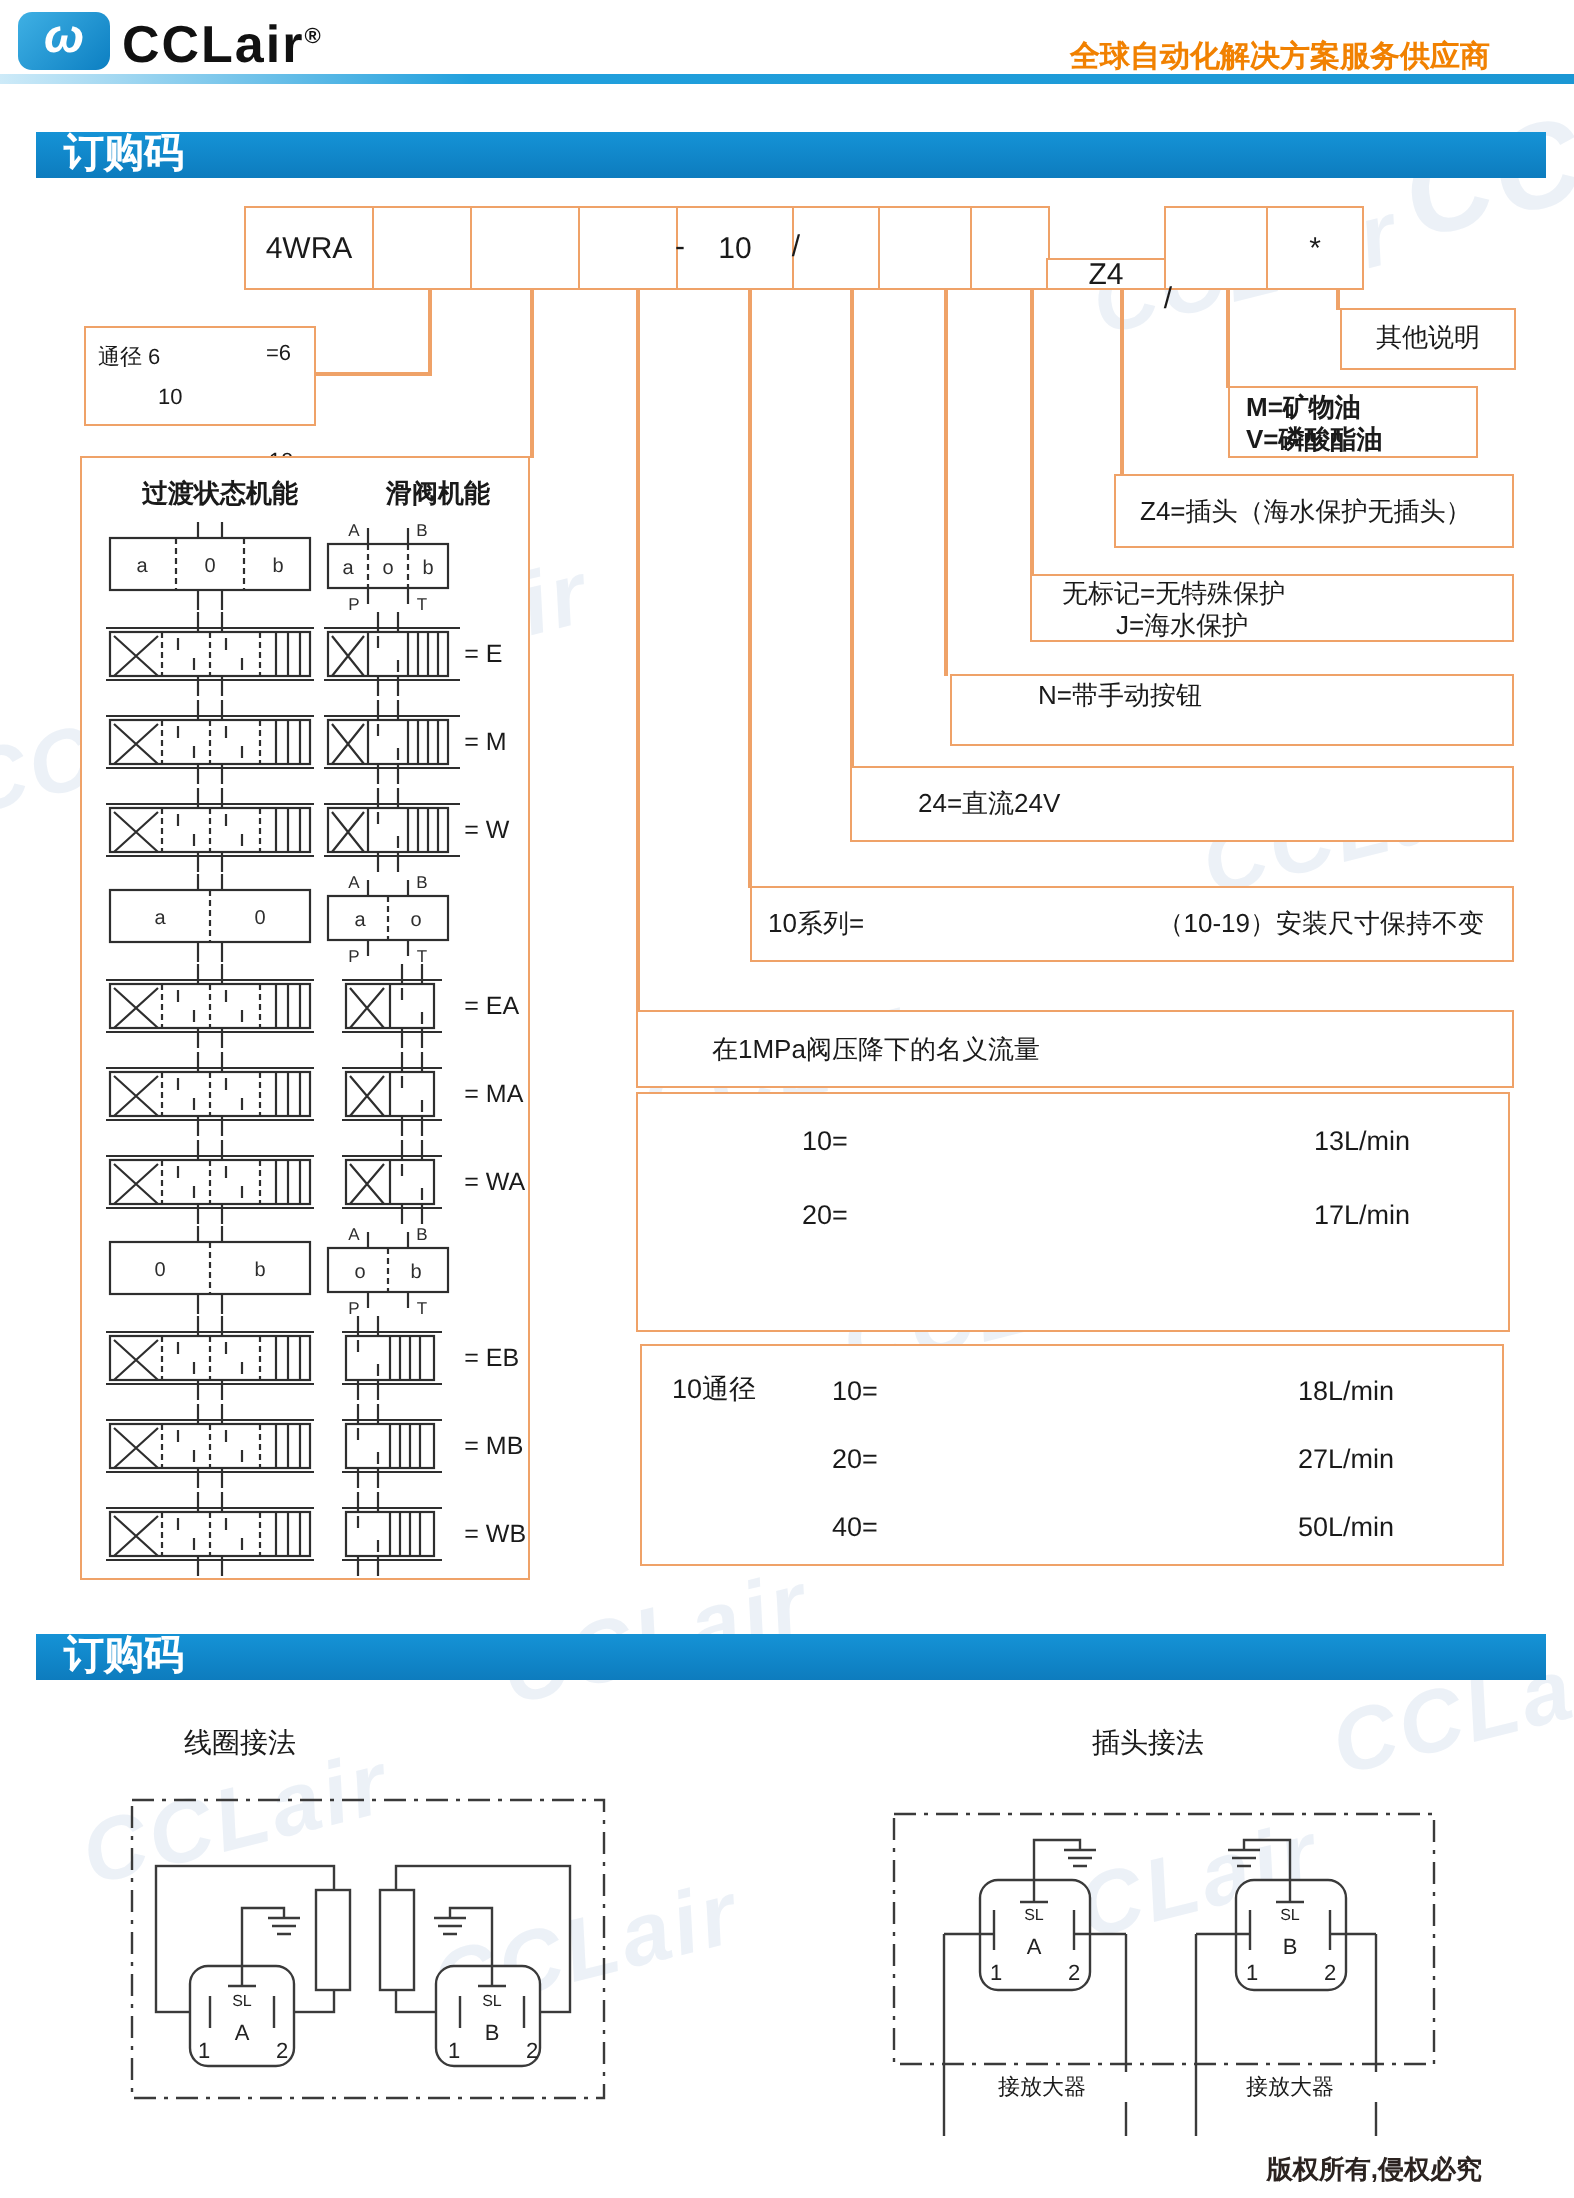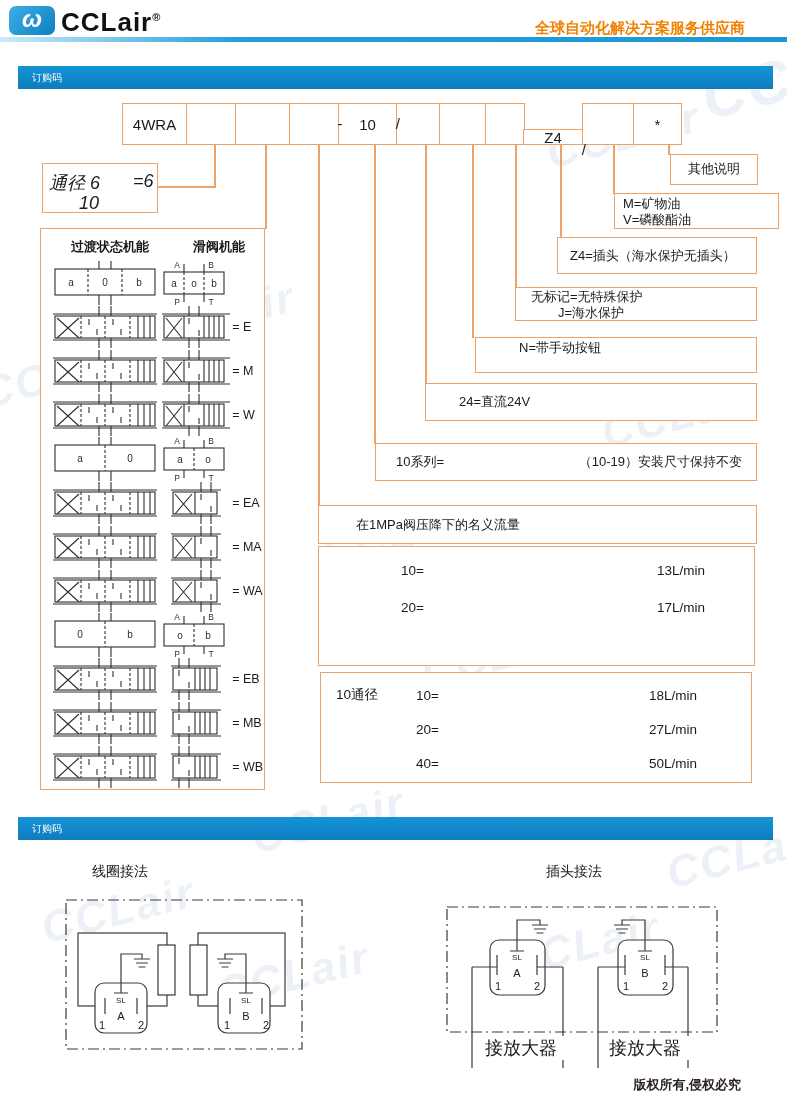--- a/index.html
+++ b/index.html
@@ -9,70 +9,70 @@
   #logo-box{position:absolute;left:9px;top:6px;width:46px;height:29px;border-radius:7px;
         background:linear-gradient(135deg,#3fb0e4,#0c7fc2);display:flex;align-items:center;justify-content:center;}
   #logo-glyph{color:#fff;font-style:italic;font-weight:bold;font-size:24px;line-height:1;transform:translateY(-2px);}
   #brand{position:absolute;left:61px;top:7px;font-size:26px;font-weight:bold;letter-spacing:1px;color:#111;}
   #brand sup{font-size:11px;font-weight:bold;}
   #slogan{position:absolute;left:493px;top:19px;width:252px;text-align:right;
         color:#f18101;font-weight:bold;font-size:15px;}
   #divider{position:absolute;left:0;top:37px;width:787px;height:5px;
         background:linear-gradient(90deg,#cdeaf8,#21a0dd 30%,#1b97d4);}
   .secbar{position:absolute;left:18px;width:755px;height:23px;
-        background:linear-gradient(180deg,#1593d6,#0d7cbe);color:#fff;font-weight:normal;
-        font-size:10px;line-height:23px;padding-left:14px;box-sizing:border-box;}
+        background:linear-gradient(180deg,#1593d6,#0d7cbe);color:#fff;font-weight:bold;
+        font-size:20px;line-height:23px;padding-left:14px;box-sizing:border-box;}
   #secbar1{top:66px;} #secbar2{top:817px;}
   
   .obox{position:absolute;border:1.5px solid #efa268;background:#fff;box-sizing:border-box;font-size:13px;}
   .cline{position:absolute;width:1.5px;background:#efa268;}
   .hline{position:absolute;height:1.5px;background:#efa268;}
   
   #code-row{position:absolute;left:122px;top:103px;height:42px;display:flex;}
   .ccell{position:relative;border:1.5px solid #efa268;margin-left:-1.5px;box-sizing:border-box;
         display:flex;align-items:center;justify-content:center;font-size:15px;background:#fff;}
   .ccell:first-child{margin-left:0;}
   .ccell .sep{position:absolute;right:-4px;top:0;height:39px;line-height:39px;font-size:15px;z-index:2;}
   
   #size-box{left:42px;top:163px;width:116px;height:50px;}
-  #size-box span{position:absolute;font-size:18px;font-style:italic;}
+  #size-box span{position:absolute;font-size:11px;}
   
   #valve-box{left:40px;top:228px;width:225px;height:562px;}
   .vhead{position:absolute;top:9px;font-weight:bold;font-size:13px;text-align:center;font-family:Liberation Serif, serif;}
   #vhead-l{left:10px;width:118px;} #vhead-r{left:138px;width:80px;}
   #valve-rows{position:absolute;left:0;top:32px;right:0;}
   .vrow{height:44px;display:flex;align-items:center;padding-left:8px;}
   .vsym{display:flex;align-items:center;justify-content:center;}
   .vsym.l{width:112px;} .vsym.r{width:72px;}
   .vlabel{width:32px;font-size:12.5px;white-space:nowrap;}
   .vsym svg{display:block;}
   
   #co-other{left:670px;top:154px;width:88px;height:31px;text-align:center;line-height:28px;}
-  #co-fluid{left:614px;top:193px;width:165px;height:36px;padding:2px 0 0 8px;line-height:16px;}
+  #co-fluid{left:614px;top:193px;width:125px;height:36px;padding:2px 0 0 8px;line-height:16px;font-weight:bold;}
   #co-plug{left:557px;top:237px;width:200px;height:37px;display:flex;align-items:center;padding-left:12px;}
   #co-protect{left:515px;top:287px;width:242px;height:34px;padding-top:1px;line-height:15.5px;}
   #co-protect .l2{padding-left:42px;}
   #co-protect .l1{padding-left:15px;}
   #co-button{left:475px;top:337px;width:282px;height:36px;padding-top:2px;line-height:16px;}
   #co-button .l1{padding-left:13px;} #co-button .l2{padding-left:43px;}
   #co-voltage{left:425px;top:383px;width:332px;height:38px;display:flex;align-items:center;padding-left:33px;}
   #co-series{left:375px;top:443px;width:382px;height:38px;display:flex;align-items:center;
-        justify-content:space-between;padding:0 14px 0 20px;}
+        justify-content:space-between;padding:0 14px 0 8px;}
   #co-flowtitle{left:318px;top:505px;width:439px;height:39px;display:flex;align-items:center;padding-left:37px;}
   #co-flow6{left:318px;top:546px;width:437px;height:120px;padding-top:5px;}
   #co-flow10{left:320px;top:672px;width:432px;height:111px;padding-top:5px;}
   .frow{display:grid;grid-template-columns:65px 256px auto;align-items:center;height:37px;
         padding-left:17px;font-size:13.5px;}
   #co-flow10 .frow{grid-template-columns:80px 233px auto;height:34px;padding-left:15px;}
   
   .diagram-title{position:absolute;top:863px;font-size:14px;}
   #title-coil{left:92px;} #title-plug{left:546px;}
   .wiresvg{position:absolute;}
   #svg-coil{left:65px;top:898px;} #svg-plug{left:440px;top:905px;}
-  .amp-label{position:absolute;top:1036px;font-size:18px;text-align:center;background:#fff;}
+  .amp-label{position:absolute;top:1036px;font-size:11px;text-align:center;background:#fff;}
   #amp1{left:475px;width:92px;} #amp2{left:600px;width:90px;}
   #copyright{position:absolute;left:600px;top:1076px;width:141px;text-align:right;
         font-size:13px;font-weight:bold;color:#2b2320;}
   
   .wm{position:absolute;font-weight:bold;font-style:italic;font-size:44px;letter-spacing:2px;
       color:rgba(125,160,200,0.15);transform:rotate(-14deg);pointer-events:none;white-space:nowrap;}
 </style>
 </head>
 <body>
 

